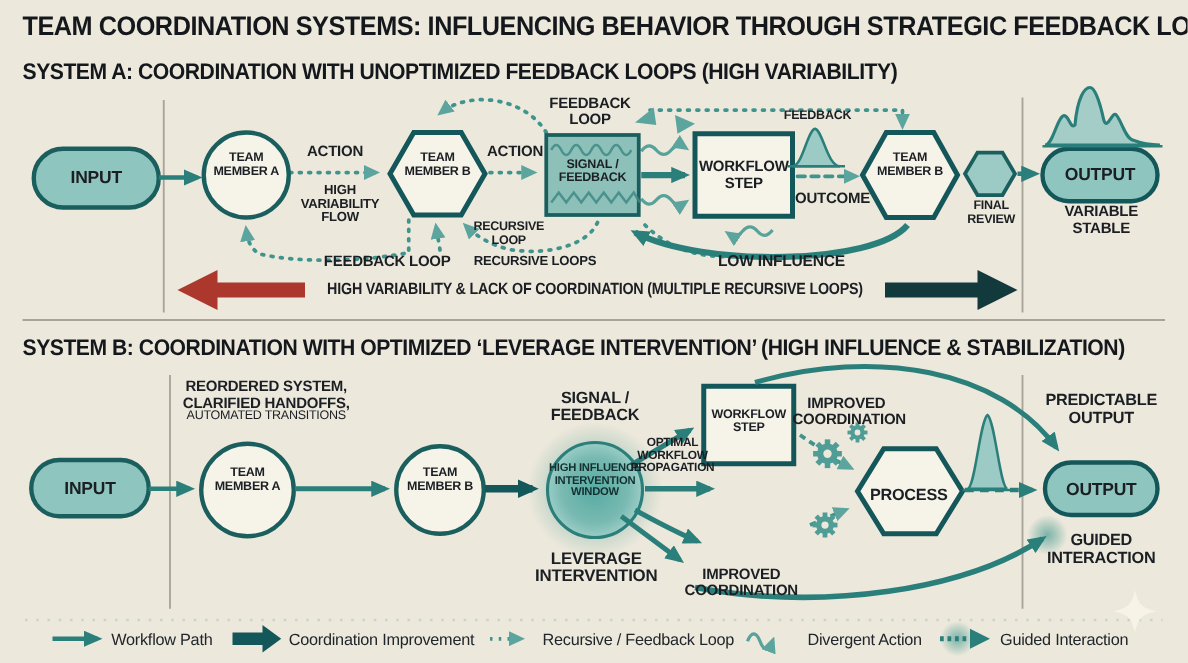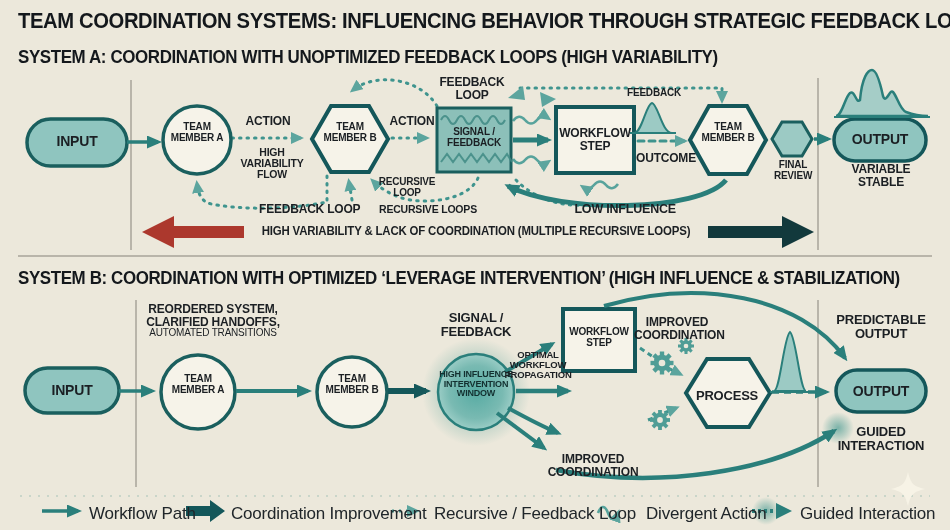--- a/index.html
+++ b/index.html
@@ -27,21 +27,21 @@
   .s115{font-size:10px;}
   .s12{font-size:12px;}
   .s125{font-size:12.5px;}
   .s13{font-size:13px;}
   .s135{font-size:13.5px;}
   .s14{font-size:14px;}
   .nw{white-space:nowrap;}
   .reg{font-weight:400;}
   #banner{left:476px;top:224px;transform:translateX(-50%) scaleX(.88);
           white-space:nowrap;font-size:13px;}
-  .legend-label{position:absolute;top:504px;font-weight:400;font-size:17px;
+  .legend-label{position:absolute;top:504px;font-weight:400;font-size:13px;
                 color:#20262a;white-space:nowrap;letter-spacing:-0.2px;text-align:right;}
 </style>
 </head>
 <body>
 
 <div id="stage">
 
 <svg class="layer" width="950" height="530" viewBox="0 0 950 530">
   <defs>
     <marker id="mT" markerUnits="userSpaceOnUse" markerWidth="15" markerHeight="13" refX="11" refY="6.5" orient="auto">
@@ -227,20 +227,21 @@
 <div class="lbl s12" style="left:138px;top:303px;width:150px;">
   <div>REORDERED SYSTEM,</div>
   <div>CLARIFIED HANDOFFS,</div>
   <div class="reg s115">AUTOMATED TRANSITIONS</div>
 </div>
 <div class="lbl s14" style="left:25px;top:383px;width:94px;">INPUT</div>
 <div class="lbl s11" style="left:166px;top:374px;width:64px;">TEAM MEMBER A</div>
 <div class="lbl s11" style="left:320px;top:374px;width:64px;">TEAM MEMBER B</div>
 <div class="lbl s13" style="left:431px;top:311px;width:90px;">SIGNAL / FEEDBACK</div>
 <div class="lbl s9" style="left:439px;top:370px;width:74px;color:#133030;">HIGH INFLUENCE INTERVENTION WINDOW</div>
+<div class="lbl s135" style="left:424px;top:440px;width:106px;">LEVERAGE INTERVENTION</div>
 <div class="lbl s95" style="left:498px;top:350px;width:80px;">OPTIMAL WORKFLOW PROPAGATION</div>
 <div class="lbl s115" style="left:565px;top:327px;width:68px;">WORKFLOW STEP</div>
 <div class="lbl s12" style="left:634px;top:316px;width:86px;">IMPROVED COORDINATION</div>
 <div class="lbl s13" style="left:692px;top:365px;width:70px;margin-top:24px;">PROCESS</div>
 <div class="lbl s12" style="left:546px;top:453px;width:94px;">IMPROVED COORDINATION</div>
 <div class="lbl s13" style="left:830px;top:313px;width:102px;">PREDICTABLE OUTPUT</div>
 <div class="lbl s14" style="left:840px;top:384px;width:82px;">OUTPUT</div>
 <div class="lbl s13" style="left:830px;top:425px;width:102px;">GUIDED INTERACTION</div>
 
 <div class="legend-label" style="left:89px;">Workflow Path</div>

